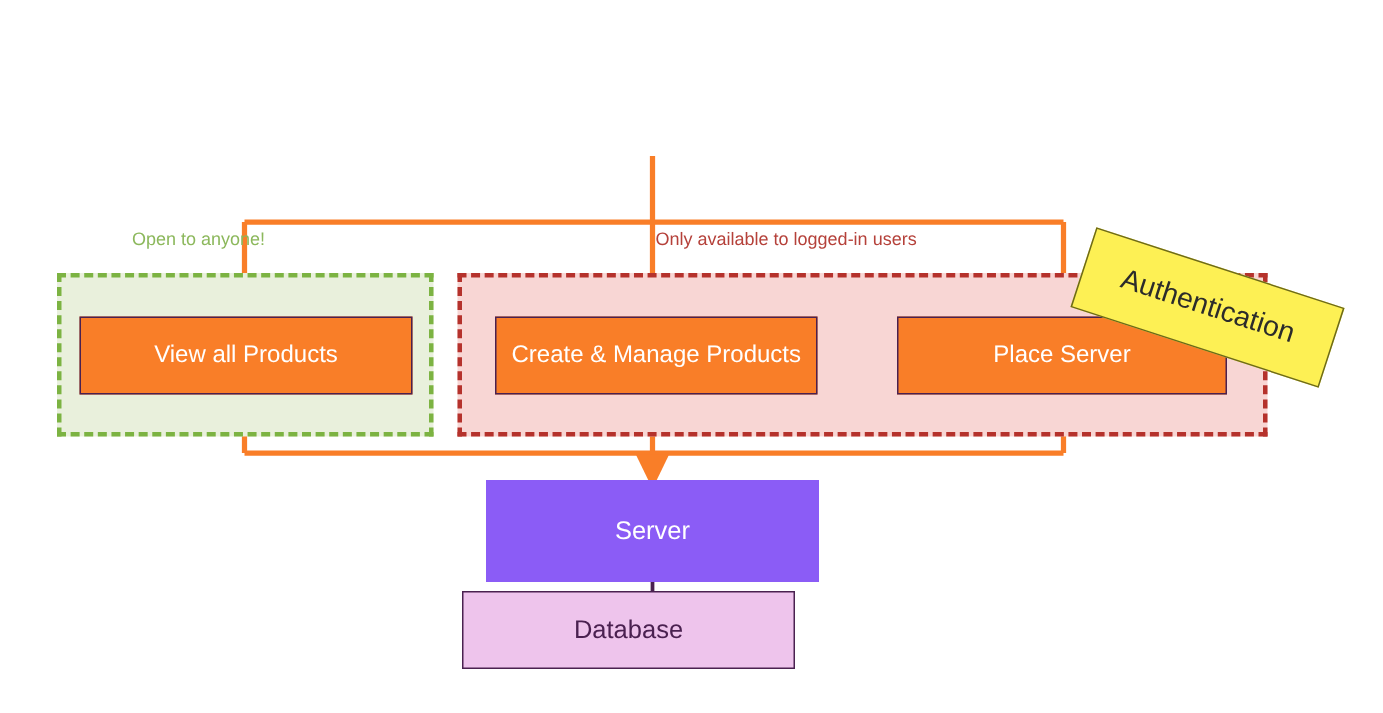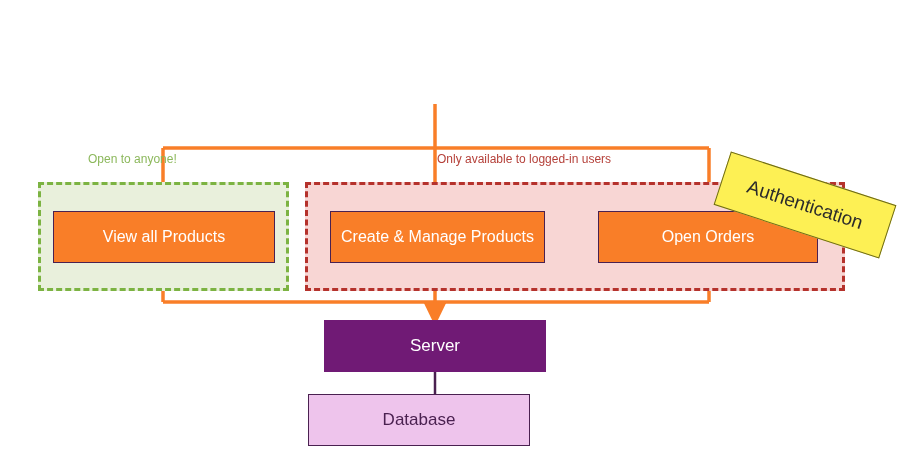--- a/index.html
+++ b/index.html
@@ -76,22 +76,22 @@
     width: 222px;
     height: 52px;
     background: #4a2150;
     color: #ffffff;
     font-size: 17px;
   }
   .node-server {
     left: 324px;
     top: 320px;
     width: 222px;
-    height: 52px;
-    background: #701a75;
+    height: 68px;
+    background: #8b5cf6;
     color: #ffffff;
     font-size: 17px;
   }
   .node-database {
     left: 308px;
     top: 394px;
     width: 222px;
     height: 52px;
     background: #eec4ec;
     color: #4a2150;
@@ -185,21 +185,21 @@
   <div class="region region-private"></div>
 
   <div class="caption caption-public">Open to anyone!</div>
   <div class="caption caption-private">Only available to logged-in users</div>
 
 
   <div class="node node-action node-create">Create &amp; Manage Products</div>
 
   <div class="node node-action node-view">View all Products</div>
 
-  <div class="node node-action node-place">Open Orders</div>
+  <div class="node node-action node-place">Place Server</div>
 
   <div class="node node-server">Server</div>
 
   <div class="node node-database">Database</div>
 
   <div class="sticker">Authentication</div>
 
 </div>
 
 </body></html>

